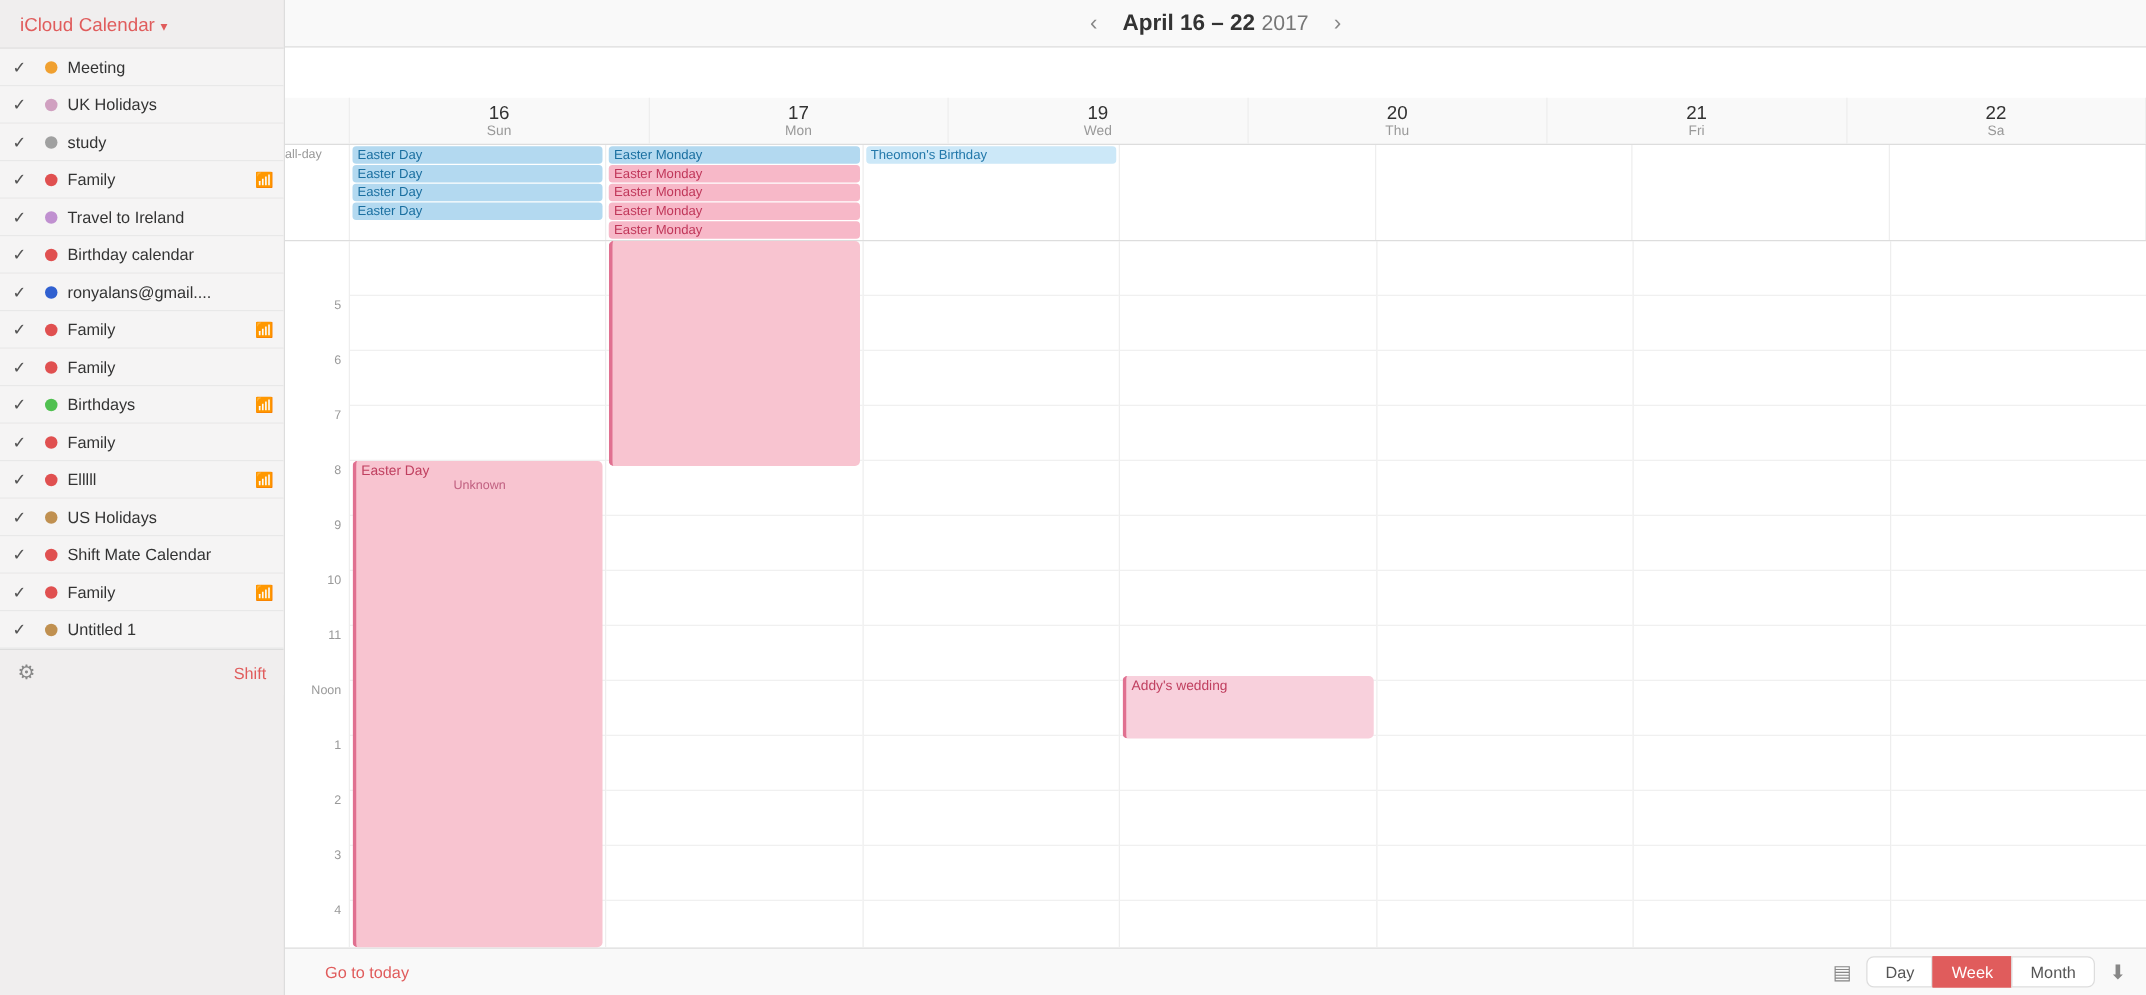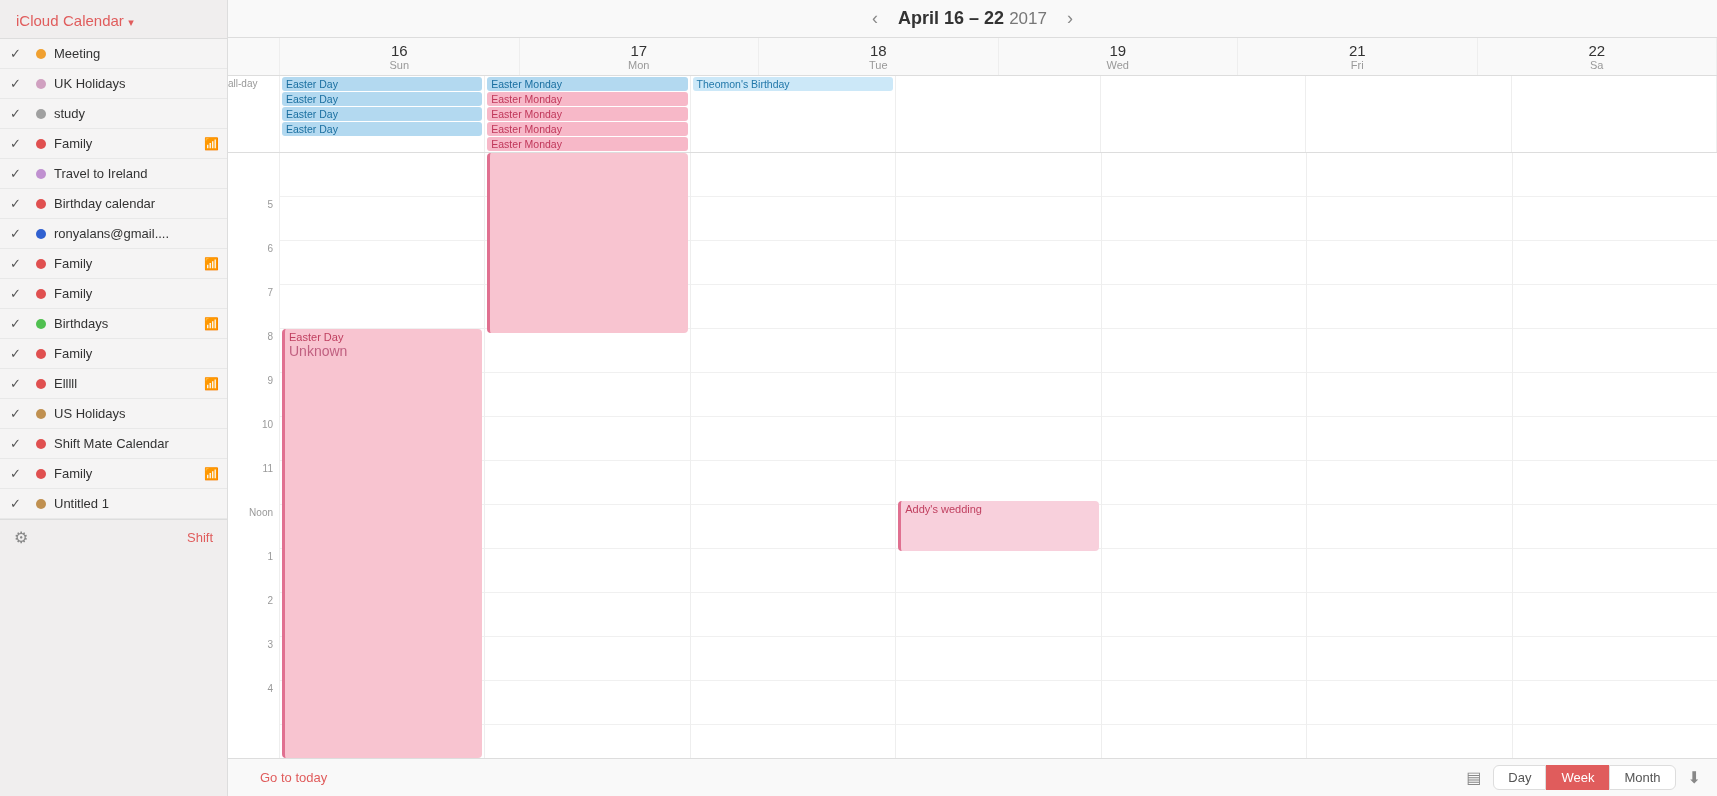--- a/index.html
+++ b/index.html
@@ -21,21 +21,21 @@
     .sidebar-footer { display: flex; align-items: center; justify-content: space-between; padding: 8px 14px; border-top: 1px solid #ddd; background: #f0eeee; }
 
     
     .main { flex: 1; display: flex; flex-direction: column; background: #fff; overflow: hidden; }
 
     
     .topbar { display: flex; align-items: center; justify-content: center; padding: 8px 16px; border-bottom: 1px solid #ddd; background: #f9f9f9; gap: 20px; }
     .topbar .nav-arrow { color: #888; font-size: 18px; cursor: pointer; }
 
     
-    .calendar-wrapper { flex: 1; display: flex; flex-direction: column; overflow: hidden; }
+    .calendar-wrapper { flex: 1; display: flex; flex-direction: column; overflow: hidden; margin-top: 40px; }
 
     .day-headers { display: flex; border-bottom: 1px solid #ddd; background: #f9f9f9; }
     .day-header-spacer { width: 52px; flex-shrink: 0; border-right: 1px solid #eee; }
     .day-col-header { flex: 1; text-align: center; padding: 4px 2px; font-size: 12px; color: #888; border-right: 1px solid #eee; }
     .day-col-header .day-num { font-size: 15px; color: #333; font-weight: 500; }
     .day-col-header .day-name { font-size: 11px; color: #999; }
 
     
     .allday-row { display: flex; border-bottom: 1px solid #ddd; min-height: 20px; }
     .allday-label { width: 52px; flex-shrink: 0; font-size: 10px; color: #999; text-align: left; padding-right: 4px; padding-top: 2px; border-right: 1px solid #eee; }
@@ -206,26 +206,26 @@
         <div id="day-headers-container" style="display:flex;flex:1;">
             <div class="day-col-header">
       <div class="day-num">16</div>
       <div class="day-name">Sun</div>
     </div>
             <div class="day-col-header">
       <div class="day-num">17</div>
       <div class="day-name">Mon</div>
     </div>
             <div class="day-col-header">
-      <div class="day-num">18</div>
-      <div class="day-name">Tue</div>
-    </div>
-            <div class="day-col-header">
       <div class="day-num">19</div>
       <div class="day-name">Wed</div>
+    </div>
+            <div class="day-col-header">
+      <div class="day-num">20</div>
+      <div class="day-name">Thu</div>
     </div>
             <div class="day-col-header">
       <div class="day-num">21</div>
       <div class="day-name">Fri</div>
     </div>
             <div class="day-col-header">
       <div class="day-num">22</div>
       <div class="day-name">Sa</div>
     </div>
           </div>
@@ -298,21 +298,21 @@
             <div class="hour-line"></div>
               <div class="hour-line"></div>
               <div class="hour-line"></div>
             <div class="hour-line"></div>
               <div class="hour-line"></div>
               <div class="hour-line"></div>
             <div class="hour-line"></div>
 
             <div class="event-block pink-event" style="top: 176px; left:2px; right:2px; bottom:0; background:#f8c4d0; border-left:3px solid #e07090;">
               <div style="font-size:11px;color:#c04060;font-weight:500;">Easter Day</div>
-              <div style="font-size:14px;color:#c06080;">Unknown</div>
+              <div style="font-size:10px;color:#c06080;text-align:center;">Unknown</div>
             </div>
           </div>
 
           <div class="day-column" style="position:relative;">
             <div class="hour-line"></div>
               <div class="hour-line"></div>
               <div class="hour-line"></div>
             <div class="hour-line"></div>
               <div class="hour-line"></div>
               <div class="hour-line"></div>

